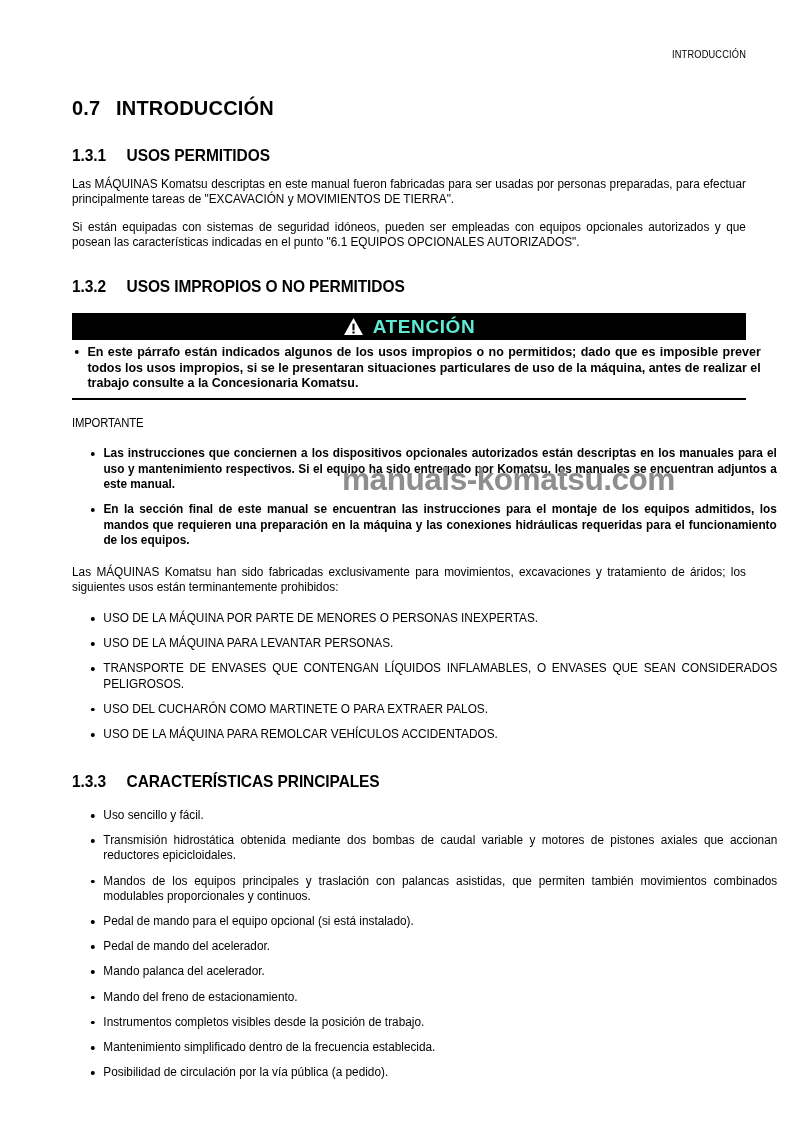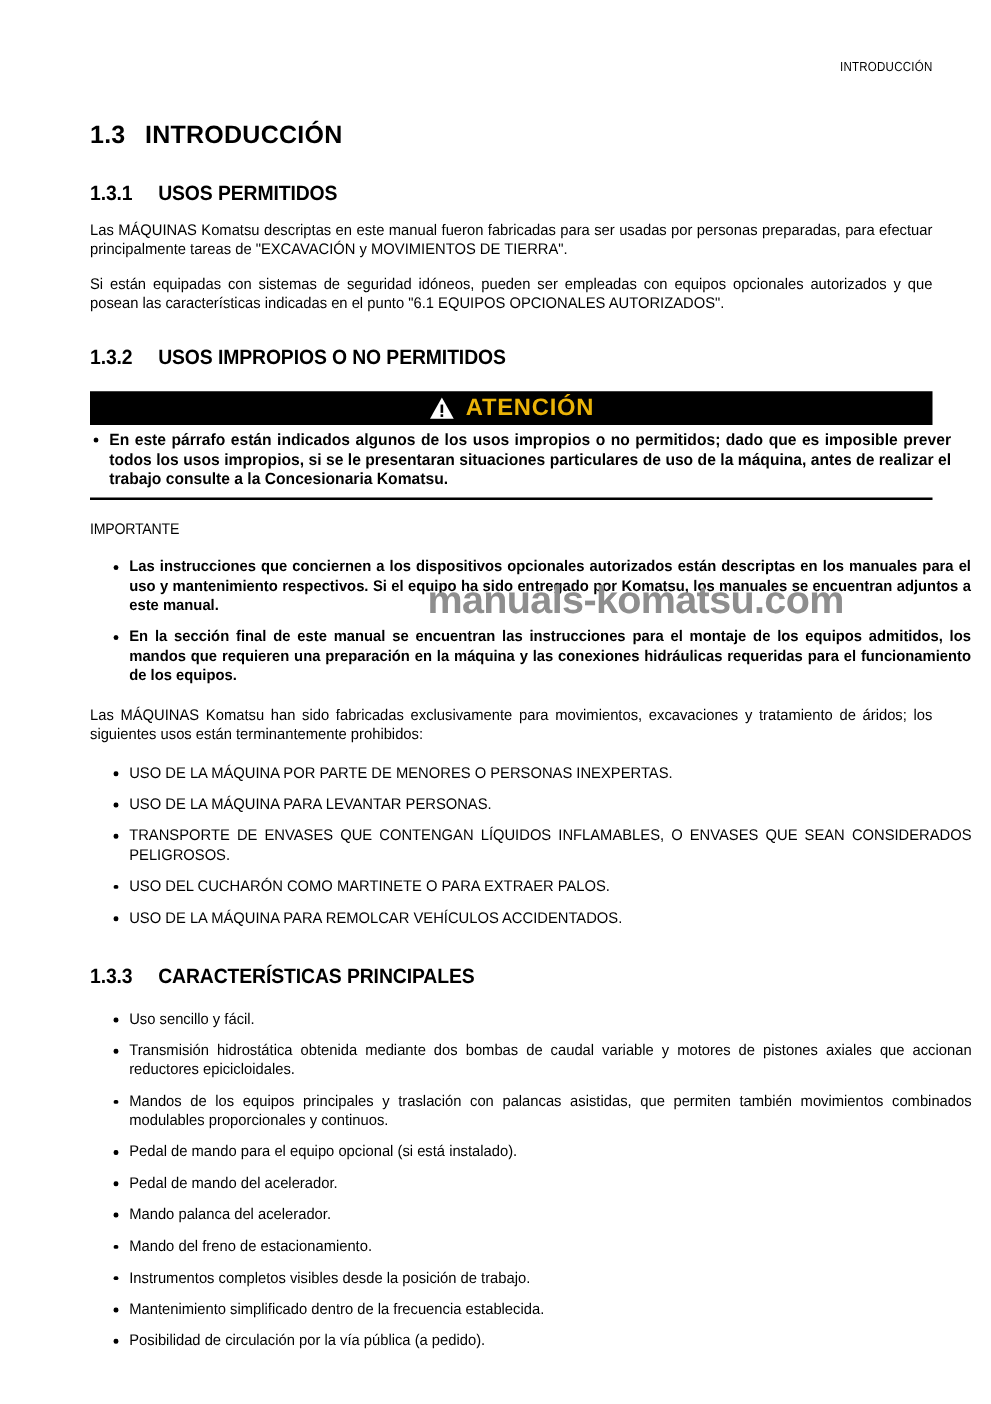--- a/index.html
+++ b/index.html
@@ -90,21 +90,21 @@
     gap: 9px;
   }
   .banner .tri {
     display: block;
     width: 21px;
     height: 19px;
     position: relative;
     top: 0px;
   }
   .banner .label {
-    color: #eab308;
+    color: #5eead4;
     font-size: 19px;
     font-weight: bold;
     letter-spacing: 0.6px;
     line-height: 1;
   }
   .warn-body {
     font-size: 13px;
     font-weight: bold;
     line-height: 15.4px;
     margin: 4px 0 0 0;
@@ -224,21 +224,21 @@
 </head>
 <body>
 
 <div class="page">
 
   <div class="header">INTRODUCCIÓN</div>
 
   <div class="content">
 
     <h1 class="sec">
-      <span class="num">1.3</span><span>INTRODUCCIÓN</span>
+      <span class="num">0.7</span><span>INTRODUCCIÓN</span>
     </h1>
 
     <h2 class="sub">
       <span class="num">1.3.1</span><span>USOS PERMITIDOS</span>
     </h2>
 
     <p class="body">Las MÁQUINAS Komatsu descriptas en este manual fueron fabricadas para ser usadas por personas preparadas, para efectuar principalmente tareas de "EXCAVACIÓN y MOVIMIENTOS DE TIERRA".</p>
     <p class="body tight">Si están equipadas con sistemas de seguridad idóneos, pueden ser empleadas con equipos opcionales autorizados y que posean las características indicadas en el punto "6.1 EQUIPOS OPCIONALES AUTORIZADOS".</p>
 
     <h2 class="sub">

